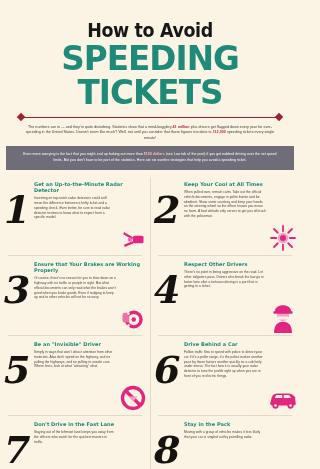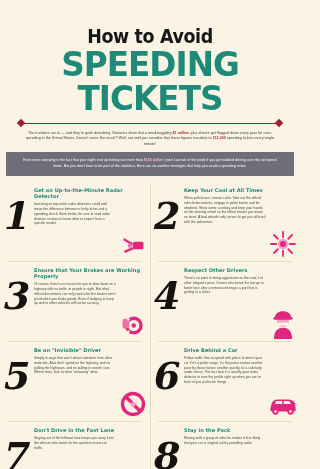--- a/index.html
+++ b/index.html
@@ -5,21 +5,21 @@
   html,body{margin:0;padding:0;}
   body{
     width:300px;height:469px;overflow:hidden;
     background:#fbf4e4;
     font-family:"Liberation Sans", sans-serif;
     position:relative;
   }
   .page{width:300px;height:469px;position:relative;overflow:hidden;background:#fbf4e4;}
 
   
-  .header{padding:26px 10px 0 10px;text-align:center;}
+  .header{padding:20px 10px 0 10px;text-align:center;}
   .kicker{
     font-family:"DejaVu Sans", sans-serif;
     font-weight:bold;
     font-size:19px;
     line-height:20px;
     letter-spacing:-0.4px;
     color:#171717;
     transform:scaleX(0.92);
   }
   .headline{

